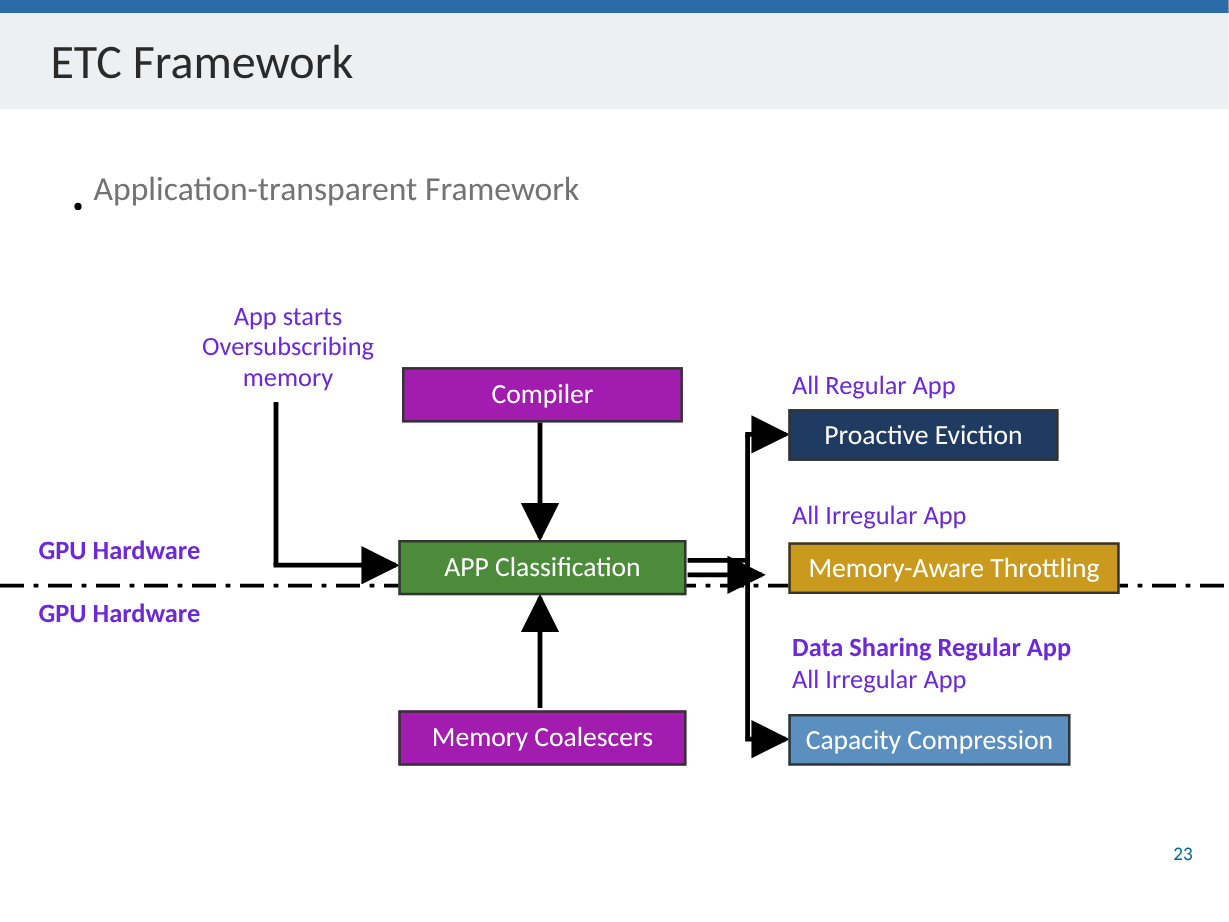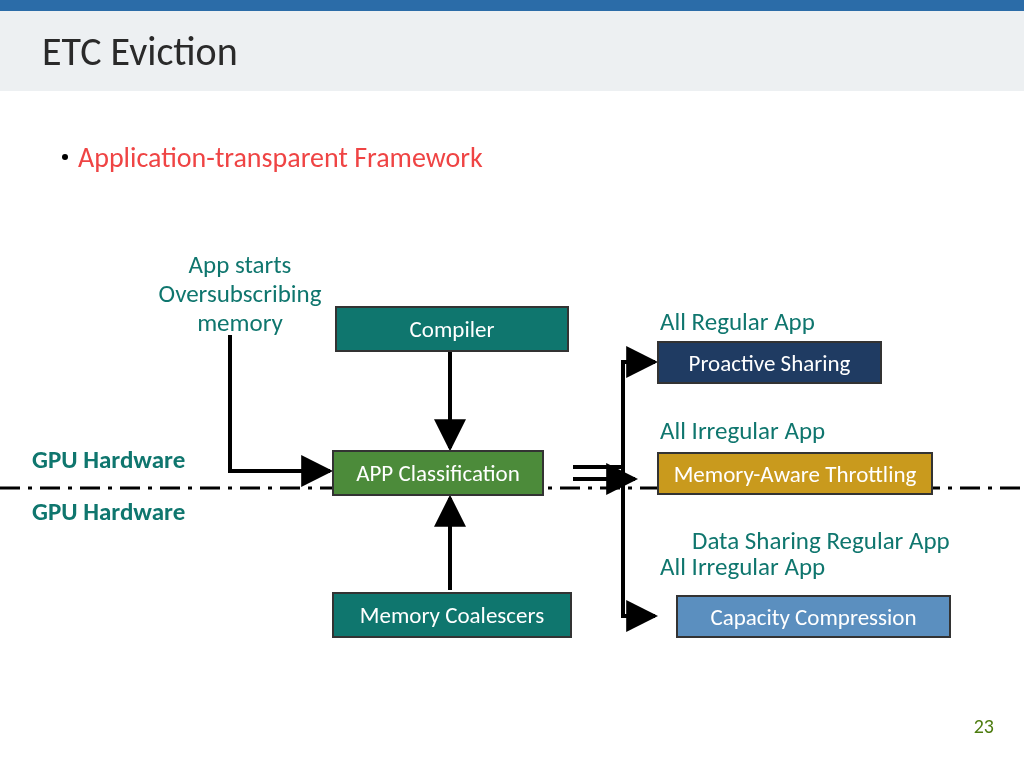--- a/index.html
+++ b/index.html
@@ -27,23 +27,23 @@
   .title-band h1 {
     font-size: 40px;
     font-weight: 400;
     color: #2a2a2a;
   }
   .bullet-row {
     position: absolute;
     top: 140px;
     left: 62px;
     font-size: 28px;
-    color: #ef4444;
+    color: #737373;
     display: flex;
-    align-items: flex-start;
+    align-items: flex-end;
     gap: 10px;
   }
   .bullet-dot {
     width: 6px;
     height: 6px;
     background: #000;
     border-radius: 50%;
     margin-top: 14px;
     flex: 0 0 auto;
   }
@@ -53,57 +53,57 @@
     position: absolute;
     border: 2px solid #333;
     display: flex;
     align-items: center;
     justify-content: center;
     font-size: 23px;
     color: #fff;
     text-align: center;
     padding: 0 8px;
   }
-  .box-gray   { background: #0f766e; }
+  .box-gray   { background: #a21caf; }
   .box-green  { background: #4c8b3a; }
   .box-navy   { background: #1f3b62; }
   .box-gold   { background: #c99a1d; }
   .box-blue   { background: #5b8fbf; }
 
   .lbl {
     position: absolute;
-    font-size: 25px;
-    color: #0f766e;
+    font-size: 22px;
+    color: #6d28d9;
     line-height: 1.15;
   }
   .lbl.bold { font-weight: 700; }
   .lbl.center { text-align: center; }
 
   .pagenum {
     position: absolute;
     right: 30px;
-    bottom: 30px;
-    font-size: 20px;
-    color: #4d7c0f;
+    bottom: 46px;
+    font-size: 16px;
+    color: #0369a1;
   }
 
   svg.diagram {
     position: absolute;
     top: 0; left: 0;
     width: 1024px;
     height: 768px;
     pointer-events: none;
   }
 </style>
 </head>
 <body>
 
 <div class="top-bar"></div>
 <div class="title-band">
-  <h1>ETC Eviction</h1>
+  <h1>ETC Framework</h1>
 </div>
 
 <div class="bullet-row">
   <div class="bullet-dot"></div>
   <div>Application-transparent Framework</div>
 </div>
 
 <svg class="diagram">
   <defs>
     <marker id="arrow" viewBox="0 0 10 10" refX="9" refY="5" markerWidth="8" markerHeight="8" orient="auto-start-reverse">
@@ -135,40 +135,40 @@
 memory</div>
 
 <div class="lbl bold" style="left:32px; top:446px;">GPU Hardware</div>
 
 <div class="lbl bold" style="left:32px; top:498px;text-align:right;">GPU Hardware</div>
 
 <div class="lbl" style="left:660px; top:308px;">All Regular App</div>
 
 <div class="lbl" style="left:660px; top:417px;">All Irregular App</div>
 
-<div class="lbl" style="left:692px; top:527px;">Data Sharing Regular App</div>
+<div class="lbl" style="left:660px; top:527px;font-weight:bold;">Data Sharing Regular App</div>
 <div class="lbl" style="left:660px; top:553px;">All Irregular App</div>
 
 <div class="box box-gray" style="left:335px; top:306px; width:234px; height:46px;">
   <span>Compiler</span>
 </div>
 
-<div class="box box-green" style="left:332px; top:450px; width:212px; height:46px;">
+<div class="box box-green" style="left:332px; top:450px; width:240px; height:46px;">
   <span>APP Classification</span>
 </div>
 
 <div class="box box-gray" style="left:332px; top:592px; width:240px; height:46px;">
   <span>Memory Coalescers</span>
 </div>
 
 <div class="box box-navy" style="left:657px; top:341px; width:225px; height:43px;">
-  <span>Proactive Sharing</span>
+  <span>Proactive Eviction</span>
 </div>
 
 <div class="box box-gold" style="left:657px; top:452px; width:276px; height:43px;">
   <span>Memory-Aware Throttling</span>
 </div>
 
-<div class="box box-blue" style="left:676px; top:595px; width:275px; height:43px;">
+<div class="box box-blue" style="left:657px; top:595px; width:235px; height:43px;">
   <span>Capacity Compression</span>
 </div>
 
 <div class="pagenum">23</div>
 
 </body></html>

